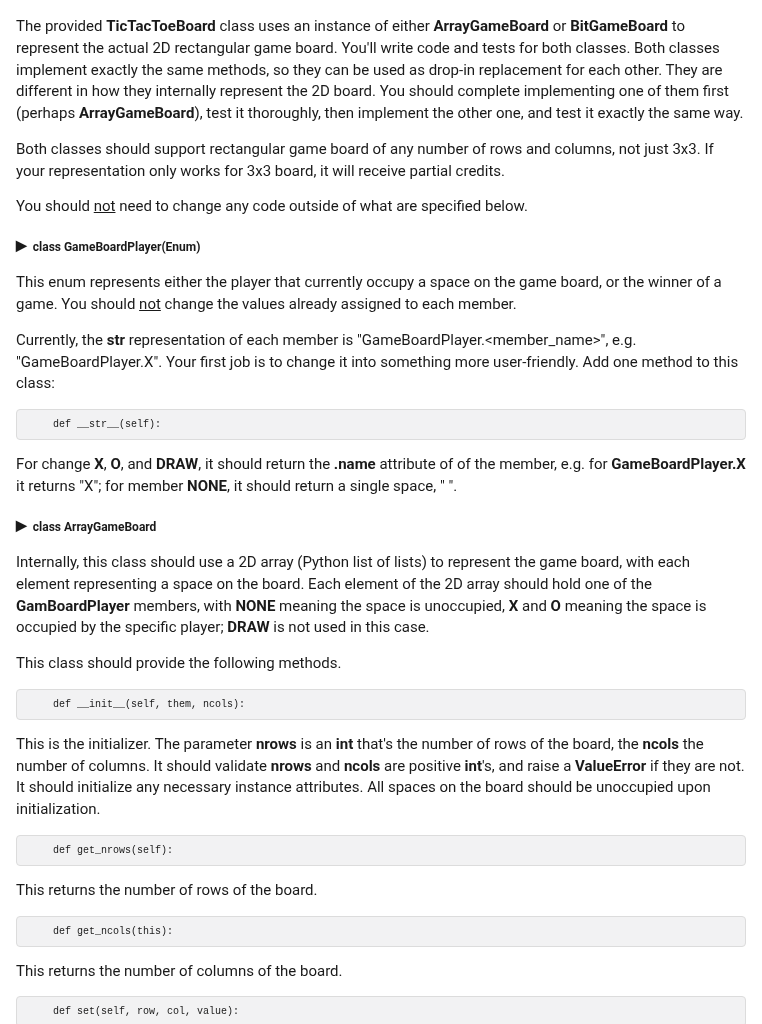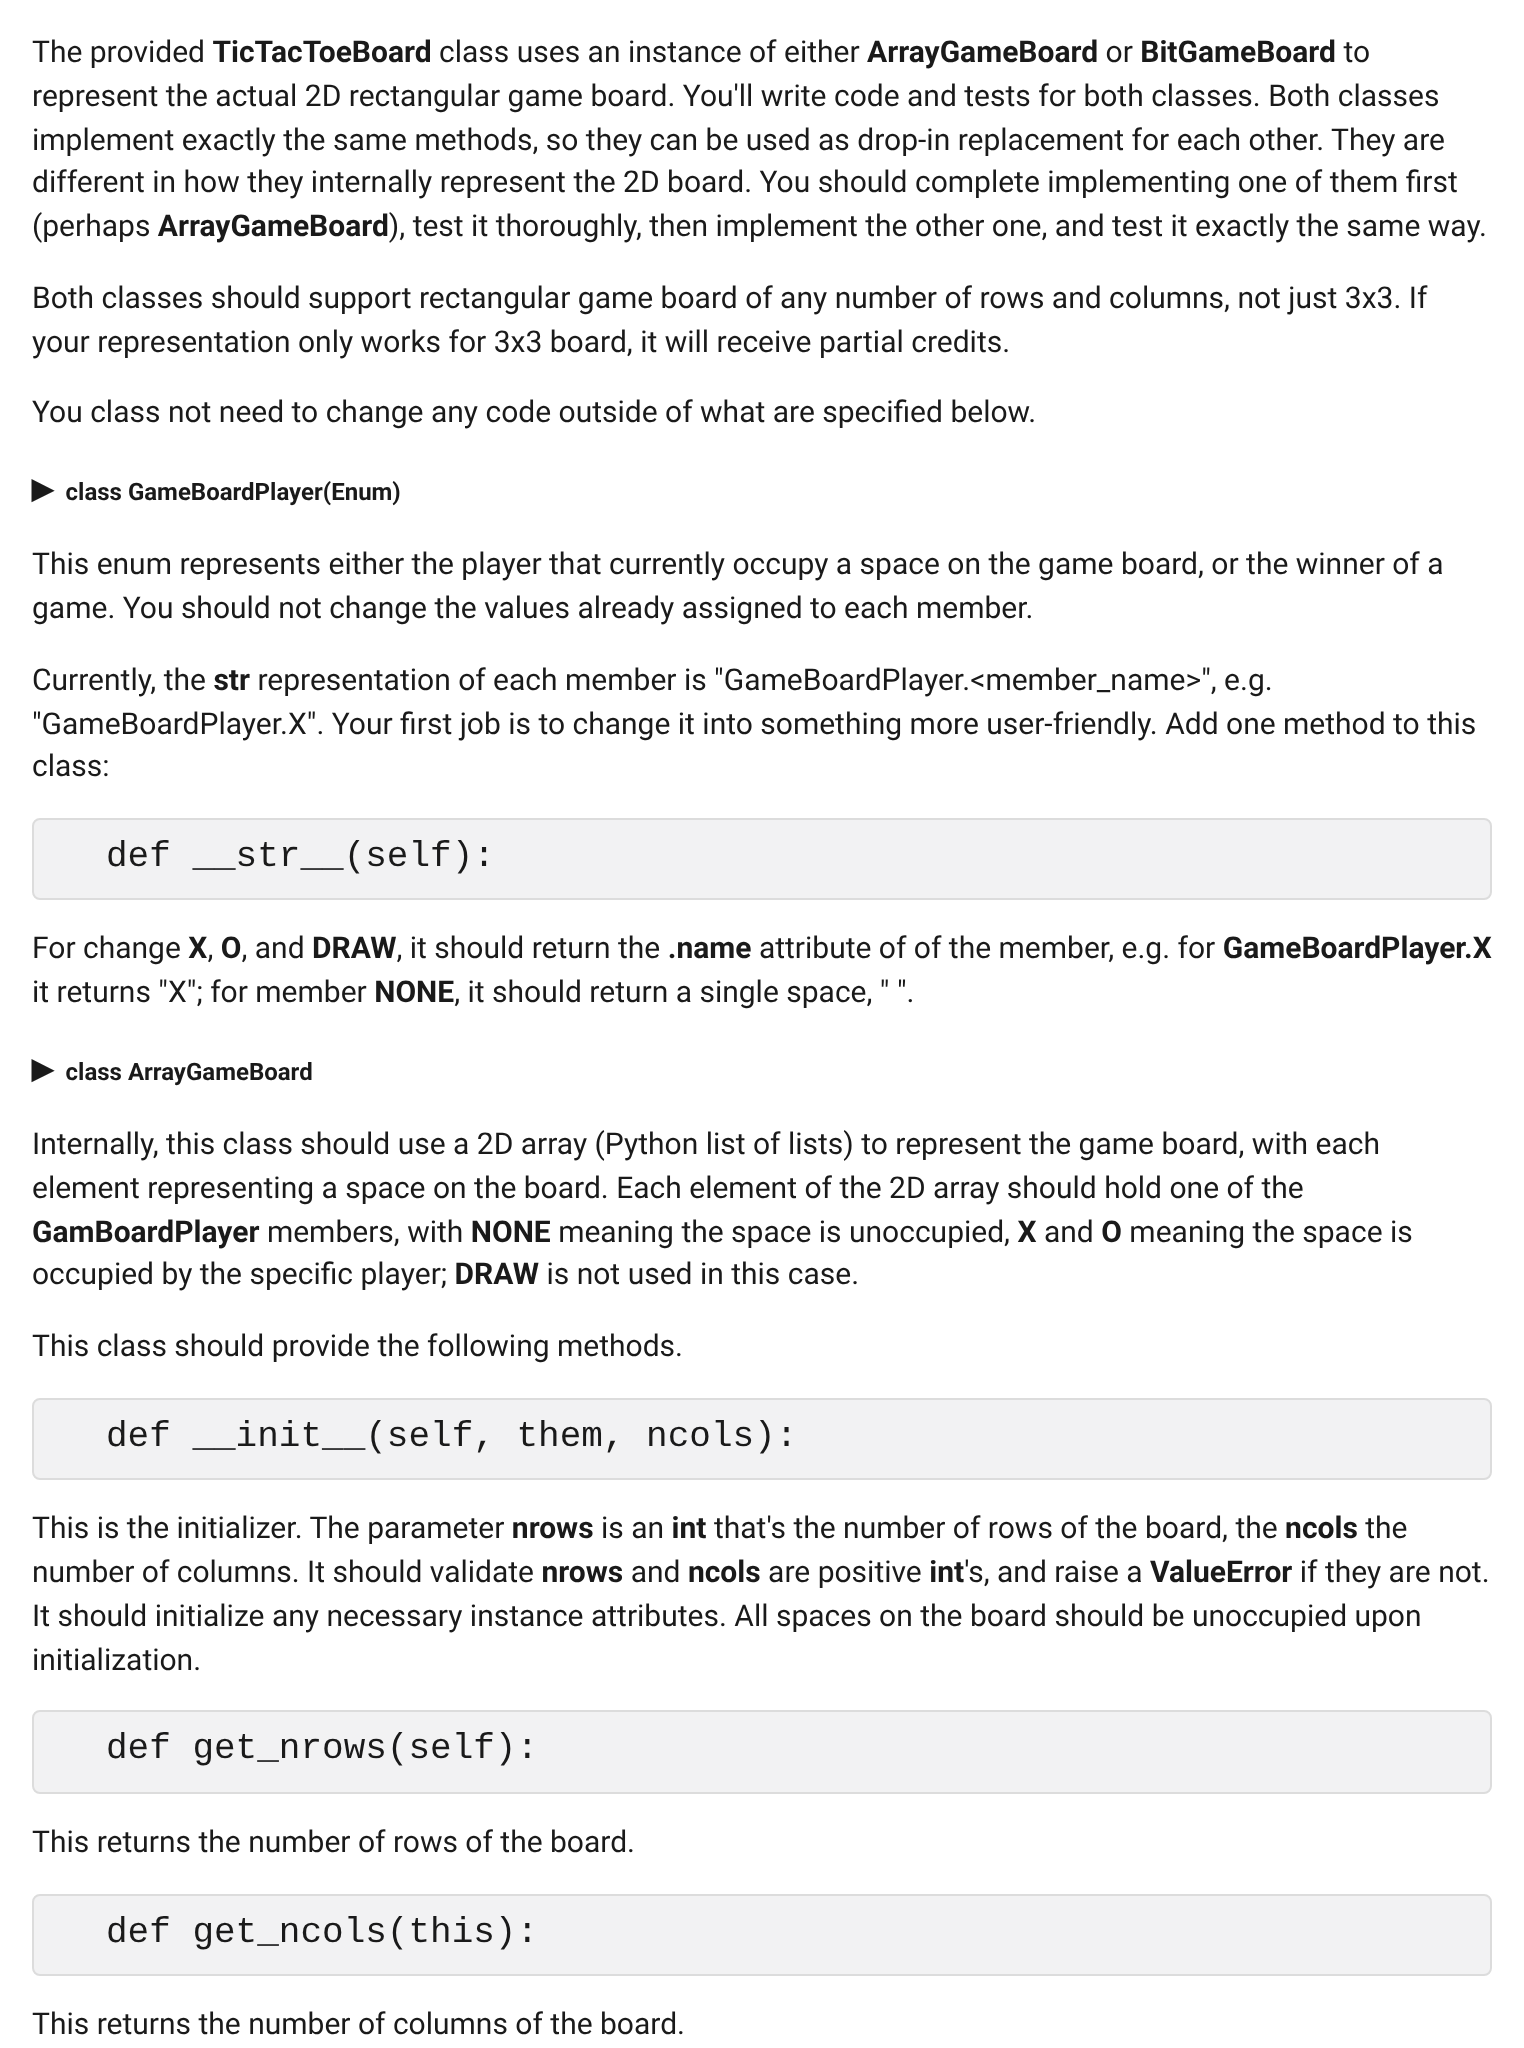--- a/index.html
+++ b/index.html
@@ -15,20 +15,21 @@
   p {
     margin: 0 0 12px 0;
   }
   .para {
     margin-bottom: 14px;
   }
   strong {
     font-weight: 700;
   }
   .underline {
+    text-decoration: underline;
     margin-top: 40px;
   }
   details {
     margin: 10px 0 12px 0;
   }
   summary {
     font-weight: 700;
     font-size: 12px;
     cursor: pointer;
     padding: 4px 0;
@@ -41,38 +42,38 @@
     margin-right: 6px;
     font-size: 14px;
     transform: translateY(-1px);
   }
   pre.codebox {
     background: #f2f2f3;
     border: 1px solid #dcdcdc;
     border-radius: 4px;
     padding: 8px 12px 8px 36px;
     font-family: "SFMono-Regular", Consolas, "Liberation Mono", Menlo, monospace;
-    font-size: 18px;
+    font-size: 10px;
     line-height: 1.3;
     margin: 10px 0 14px 0;
     white-space: pre;
     overflow-x: auto;
   }
 </style>
 </head>
 <body>
 
 <p class="para">
   <span>The provided </span><strong>TicTacToeBoard</strong><span> class uses an instance of either </span><strong>ArrayGameBoard</strong><span> or </span><strong>BitGameBoard</strong><span> to represent the actual 2D rectangular game board.  You'll write code and tests for both classes.  Both classes implement exactly the same methods, so they can be used as drop-in replacement for each other.  They are different in how they internally represent the 2D board.  You should complete implementing one of them first (perhaps </span><strong>ArrayGameBoard</strong><span>), test it thoroughly, then implement the other one, and test it exactly the same way.</span>
 </p>
 
 <p class="para">Both classes should support rectangular game board of any number of rows and columns, not just 3x3.  If your representation only works for 3x3 board, it will receive partial credits.</p>
 
 <p class="para">
-  <span>You class </span><span class="underline">not</span><span> need to change any code outside of what are specified below.</span>
+  <span>You should </span><span class="underline">not</span><span> need to change any code outside of what are specified below.</span>
 </p>
 
 <details>
   <summary>class GameBoardPlayer(Enum)</summary>
 </details>
 
 <p class="para">
   <span>This enum represents either the player that currently occupy a space on the game board, or the winner of a game.  You should </span><span class="underline">not</span><span> change the values already assigned to each member.</span>
 </p>
 

